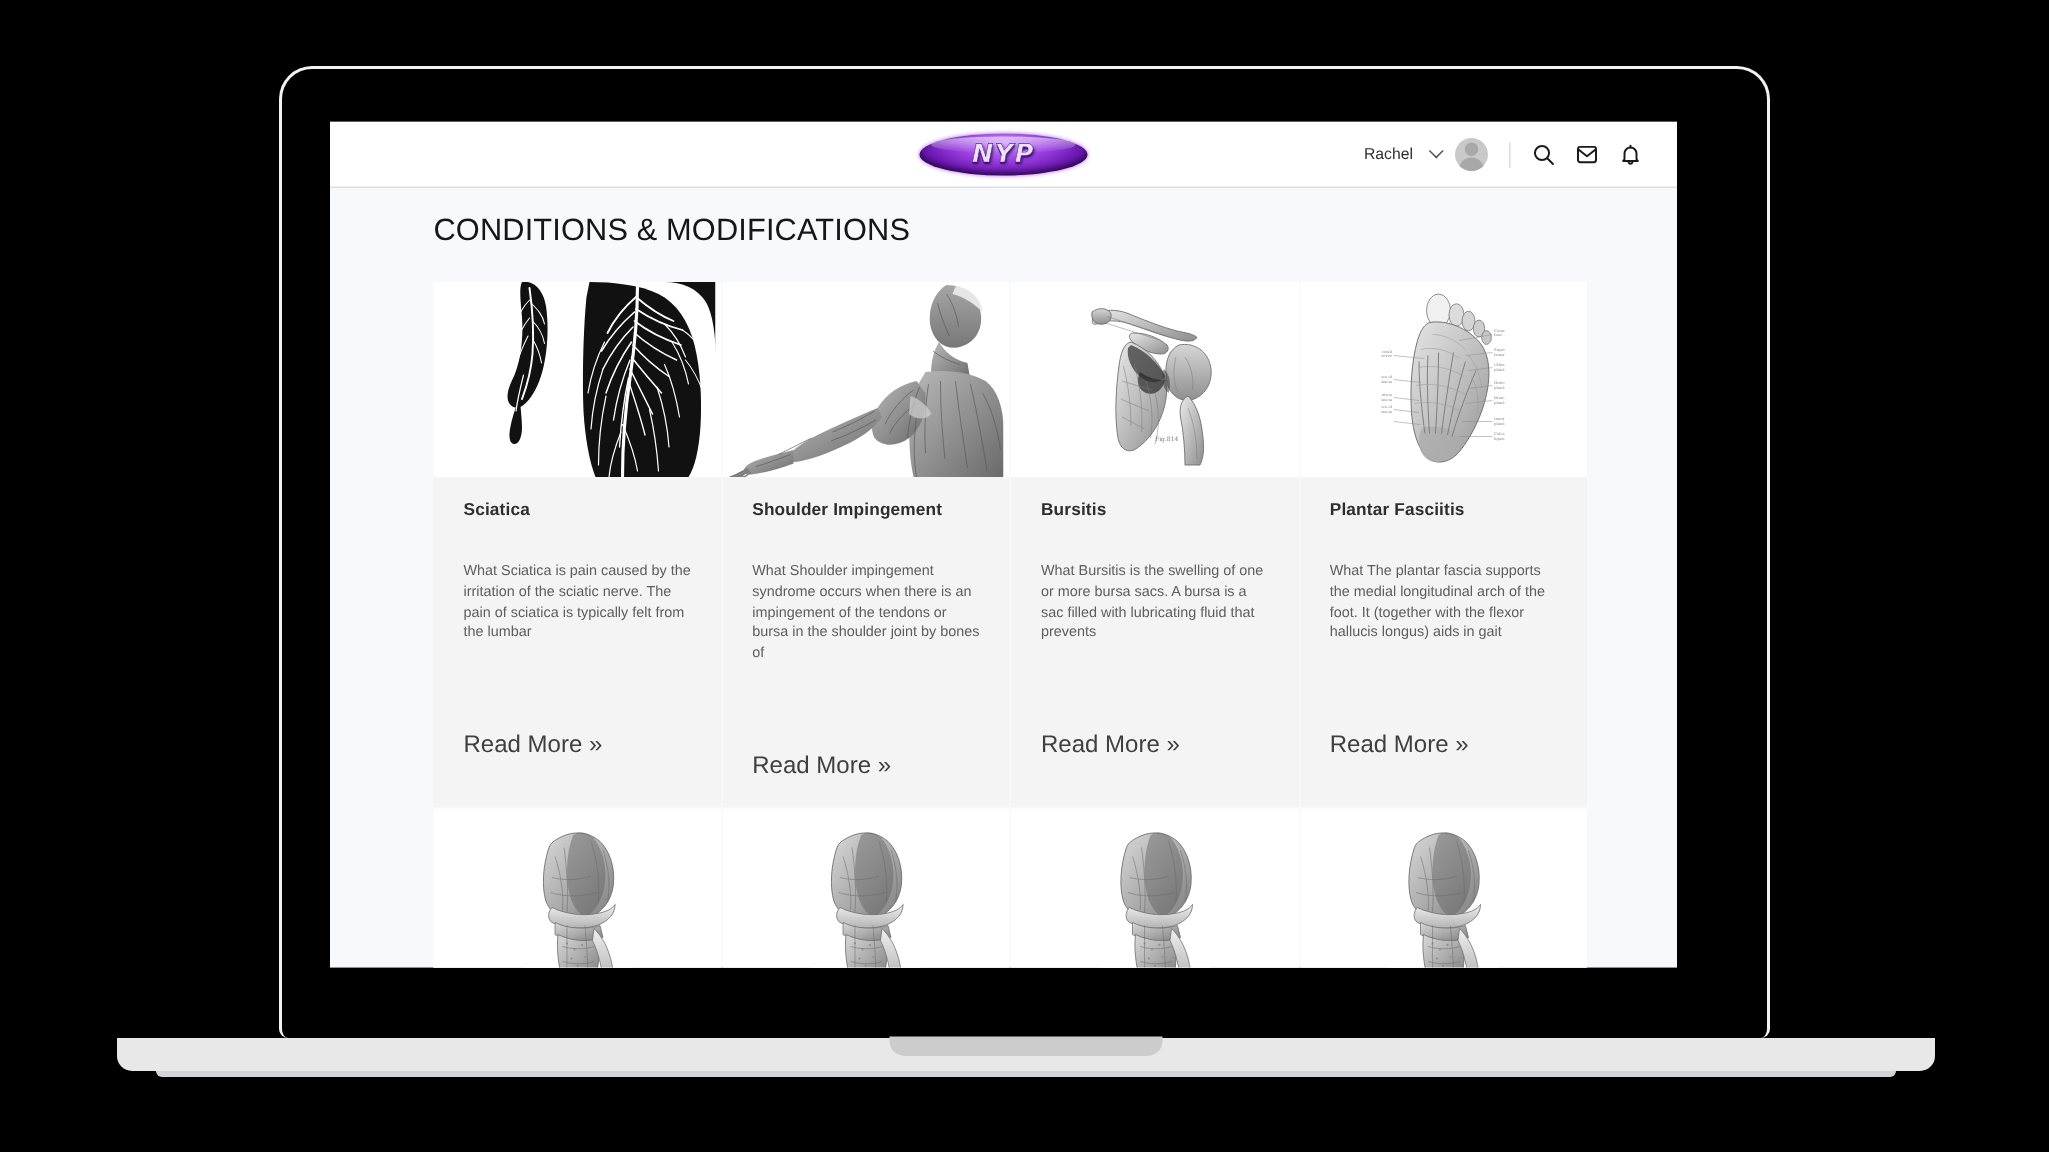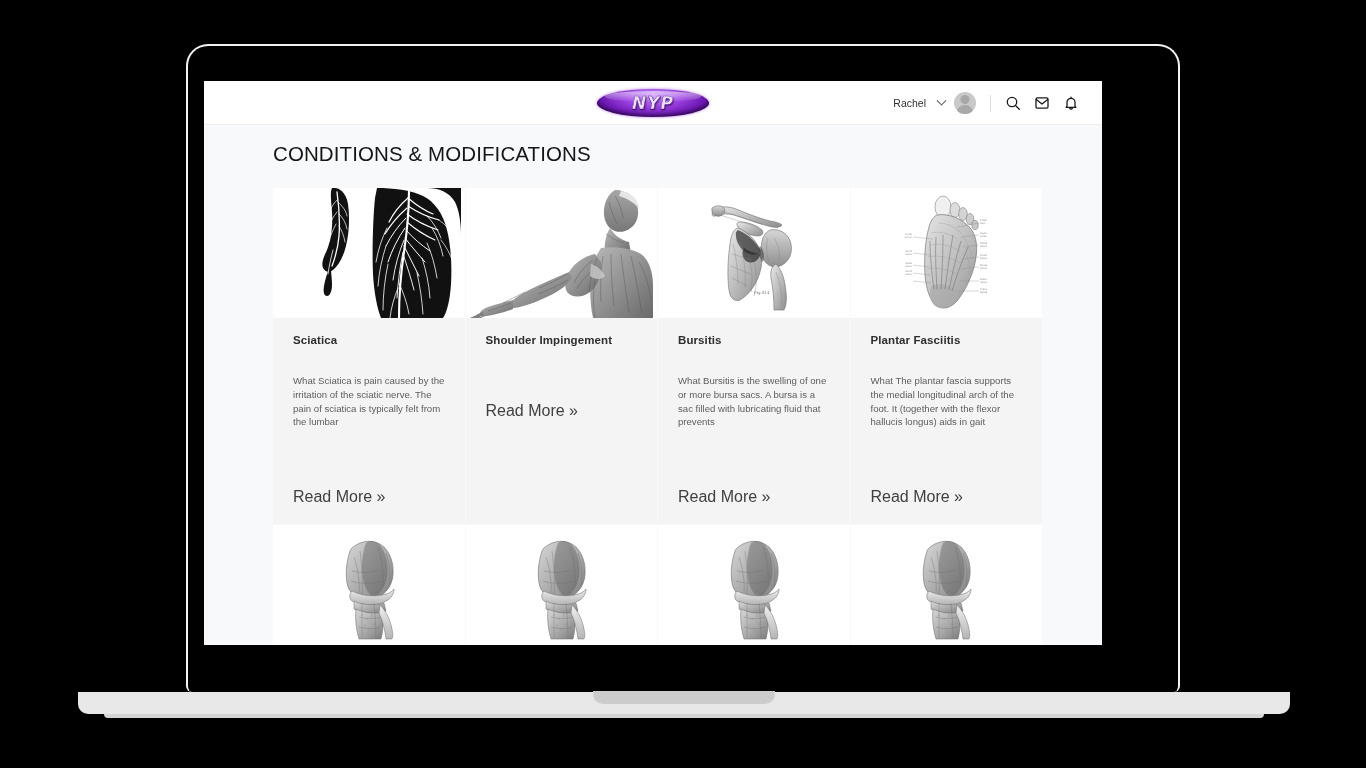--- a/index.html
+++ b/index.html
@@ -27,21 +27,21 @@
     width: 994px;
     height: 648px;
     background: #000000;
     border: 2px solid #f2f2f2;
     border-radius: 22px 22px 6px 6px;
     border-bottom: none;
   }
 
   #laptop-screen {
     position: absolute;
-    left: 204px;
+    left: 220px;
     top: 81px;
     width: 898px;
     height: 564px;
     background: #6d28d9;
     overflow: hidden;
   }
 
   #laptop-base {
     position: absolute;
     left: 78px;
@@ -466,20 +466,21 @@
                   <path d="M137 46 C142 50 148 53 155 55"></path>
                   <path d="M170 74 C176 84 180 98 182 112"></path>
                   <path d="M126 90 C124 104 124 118 126 130"></path>
                 </g>
 
                 <path d="M122 76 C128 78 133 82 136 88 C132 92 126 92 121 88 Z" fill="#d2d2d2" opacity=".7"></path>
               </svg>
             </div>
             <div class="card-body">
               <div class="card-title">Shoulder Impingement</div>
+              <div class="card-excerpt">What Shoulder impingement syndrome occurs when there is an impingement of the tendons or bursa in the shoulder joint by bones of</div>
               <a class="read-more" href="#">Read More »</a>
             </div>
           </div>
 
           <div class="card">
             <div class="card-media">
               <svg class="art art-bone" viewBox="0 0 104 118" preserveAspectRatio="xMidYMax meet">
                 <rect width="104" height="118" fill="#ffffff"></rect>
                 <defs>
                   <linearGradient id="bone" x1="0" y1="0" x2="1" y2="1">

